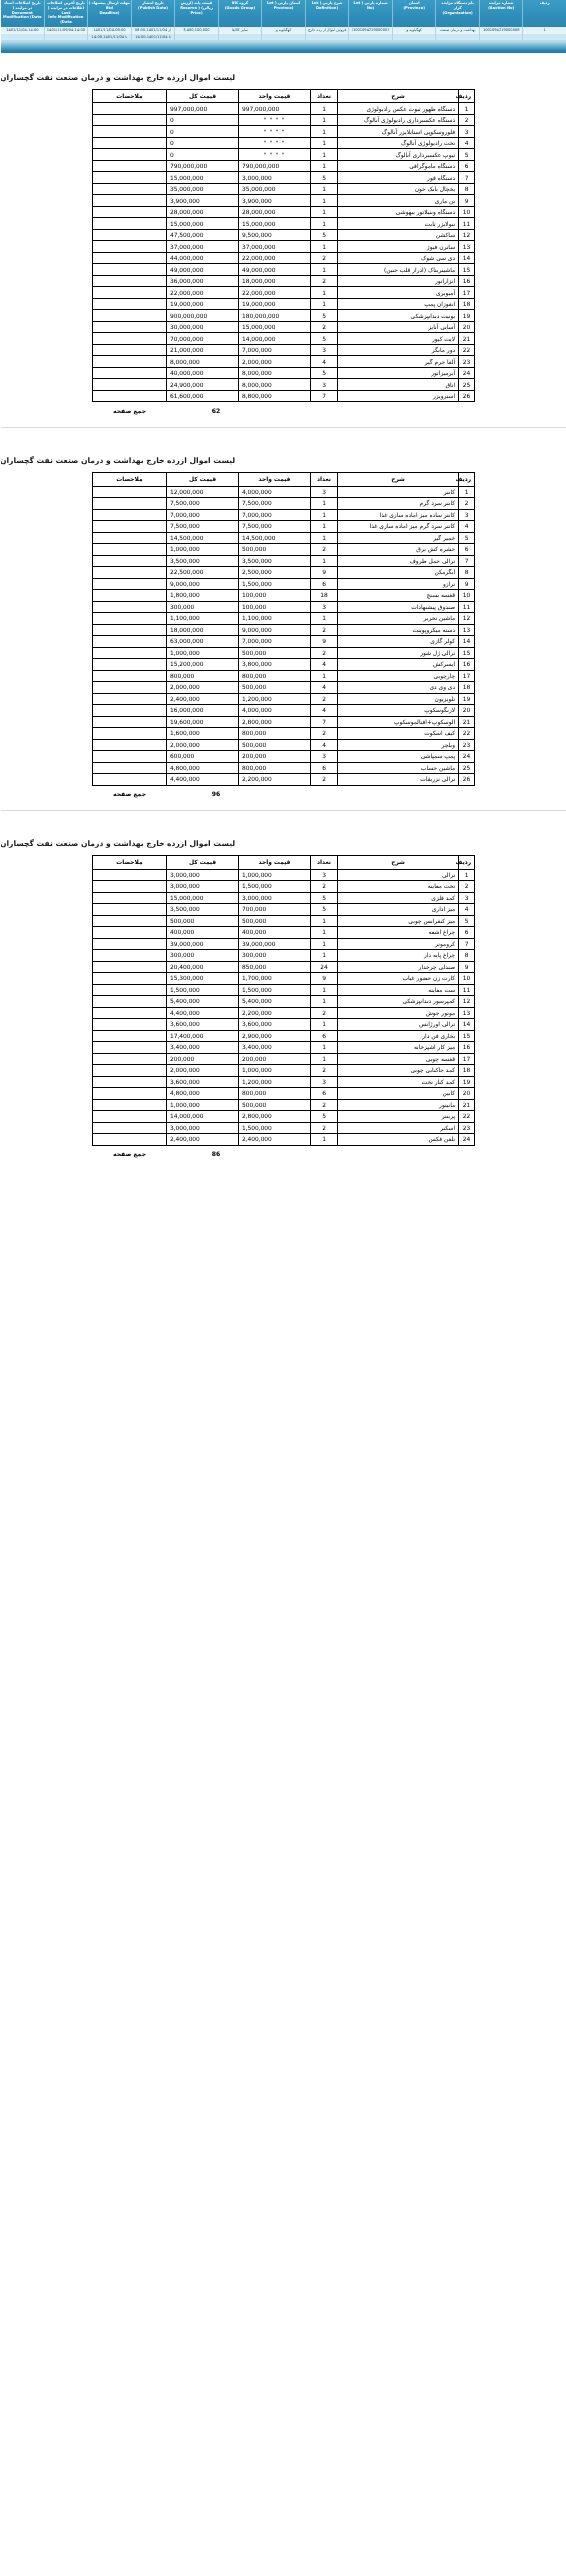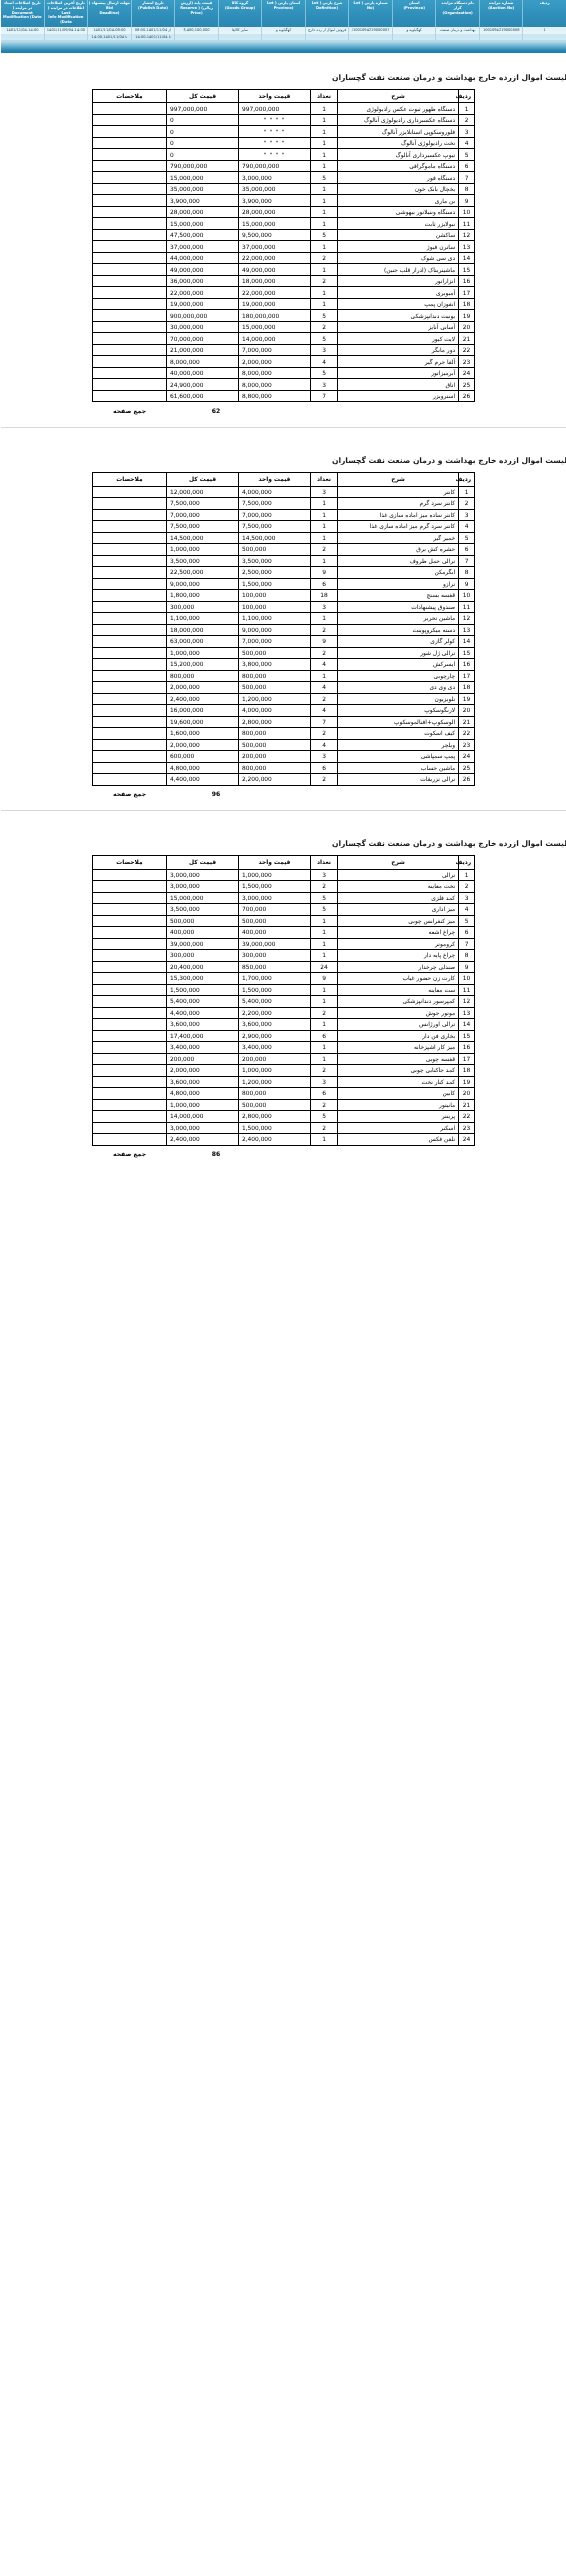--- a/index.html
+++ b/index.html
@@ -81,21 +81,21 @@
     background: #ffffff;
     padding: 0 0 13px 0;
   }
   .page-sep {
     width: 567px;
     height: 19px;
     background: #ffffff;
     border-top: 0.7px solid #d8d8d8;
   }
   .doc-title {
-    text-align: right;
+    text-align: left;
     font-size: 7.6px;
     font-weight: bold;
     color: #1a1a1a;
     padding: 10px 0 7.2px 0;
     direction: rtl;
     font-family: "DejaVu Sans", "Liberation Sans", sans-serif;
   }
   .table-wrap {
     display: flex;
     justify-content: center;

